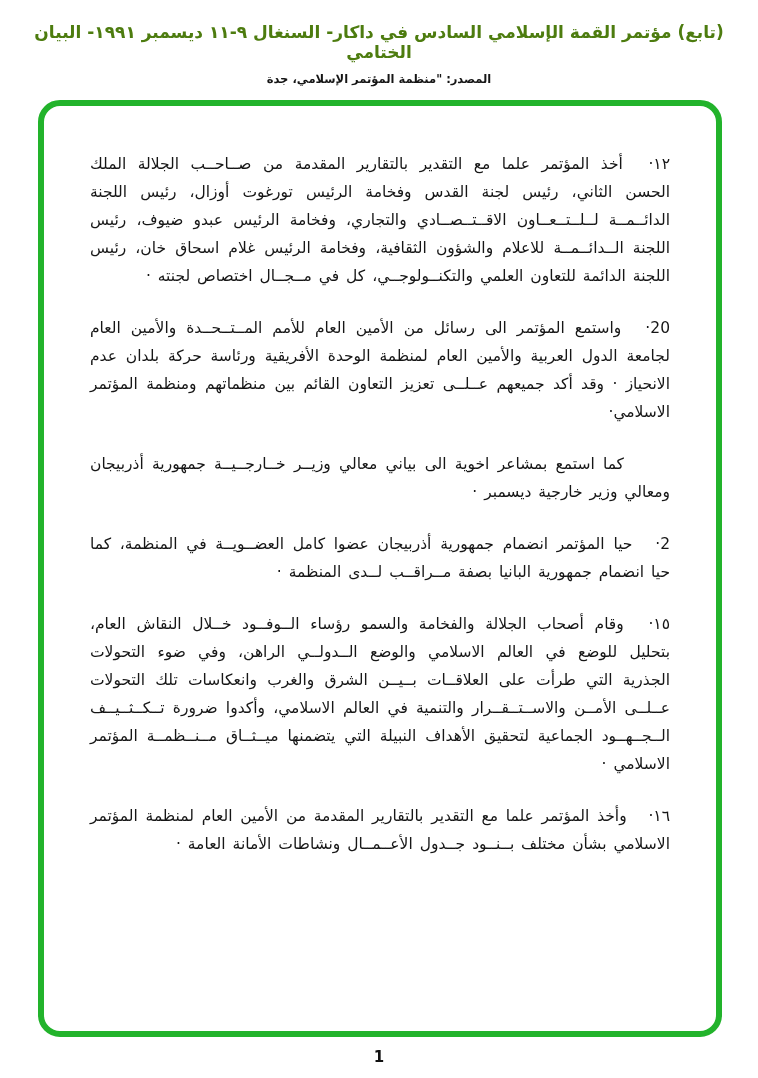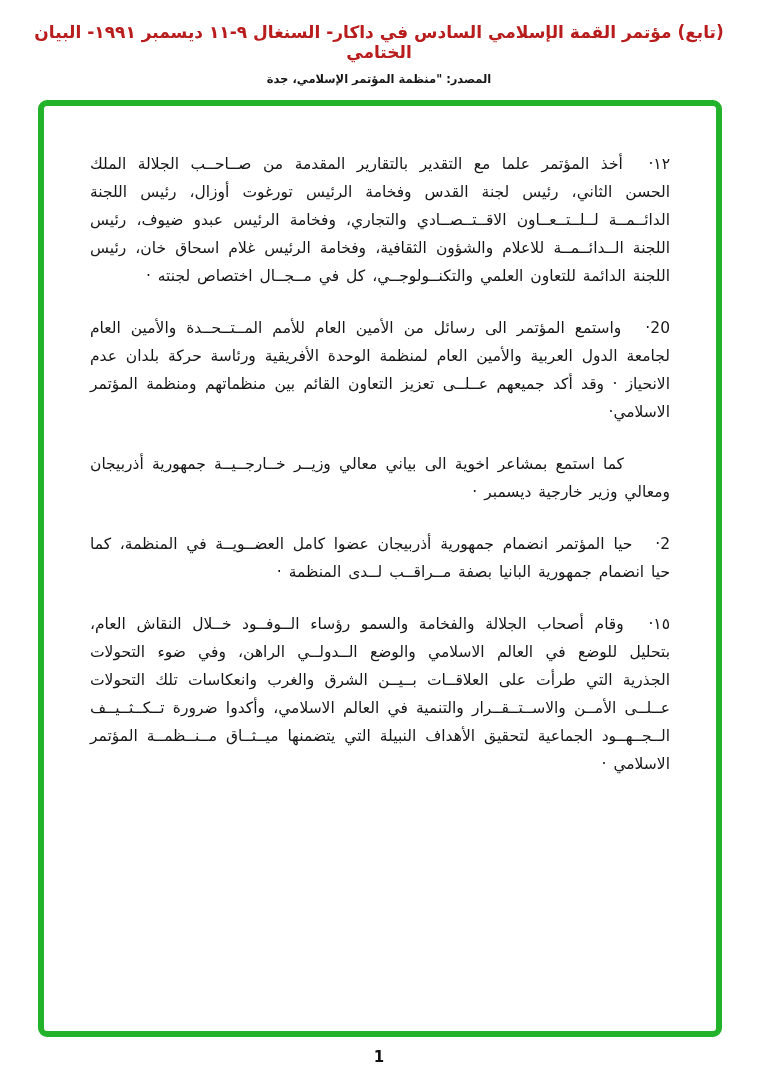--- a/index.html
+++ b/index.html
@@ -20,38 +20,38 @@
     position: absolute;
     top: 22px;
     left: 0;
     width: 100%;
     text-align: center;
     direction: rtl;
   }
   .doc-title {
     font-size: 17px;
     font-weight: bold;
-    color: #b91c1c;
+    color: #4d7c0f;
     margin: 0;
     letter-spacing: 0.2px;
   }
   .doc-source {
     font-size: 11.5px;
     font-weight: bold;
     color: #151515;
     margin: 10px 0 0 0;
   }
   .green-box {
     position: absolute;
     left: 38px;
     top: 100px;
     width: 684px;
     height: 937px;
     border: 6px solid #22b32b;
-    border-radius: 9px;
+    border-radius: 22px;
     box-sizing: border-box;
     background: transparent;
   }
   .content {
     position: absolute;
     top: 44px;
     right: 46px;
     left: 46px;
     direction: rtl;
   }
@@ -112,19 +112,23 @@
       <p class="para">
         <span class="pnum">2·</span>
         <span>حيا المؤتمر انضمام جمهورية أذربيجان عضوا كامل العضــويــة في المنظمة، كما حيا انضمام جمهورية البانيا بصفة مــراقــب لــدى المنظمة ·</span>
       </p>
 
       <p class="para">
         <span class="pnum">١٥·</span>
         <span>وقام أصحاب الجلالة والفخامة والسمو رؤساء الــوفــود خــلال النقاش العام، بتحليل للوضع في العالم الاسلامي والوضع الــدولــي الراهن، وفي ضوء التحولات الجذرية التي طرأت على العلاقــات بــيــن الشرق والغرب وانعكاسات تلك التحولات عــلــى الأمــن والاســتــقــرار والتنمية في العالم الاسلامي، وأكدوا ضرورة تــكــثــيــف الــجــهــود الجماعية لتحقيق الأهداف النبيلة التي يتضمنها ميــثــاق مــنــظمــة المؤتمر الاسلامي ·</span>
       </p>
 
+      <p class="para">
+        <span class="pnum">١٦·</span>
+        <span>وأخذ المؤتمر علما مع التقدير بالتقارير المقدمة من الأمين العام لمنظمة المؤتمر الاسلامي بشأن مختلف بــنــود جــدول الأعــمــال ونشاطات الأمانة العامة ·</span>
+      </p>
 
     </div>
   </div>
 
   <div class="page-number">1</div>
 
 </div>
 
 </body></html>

